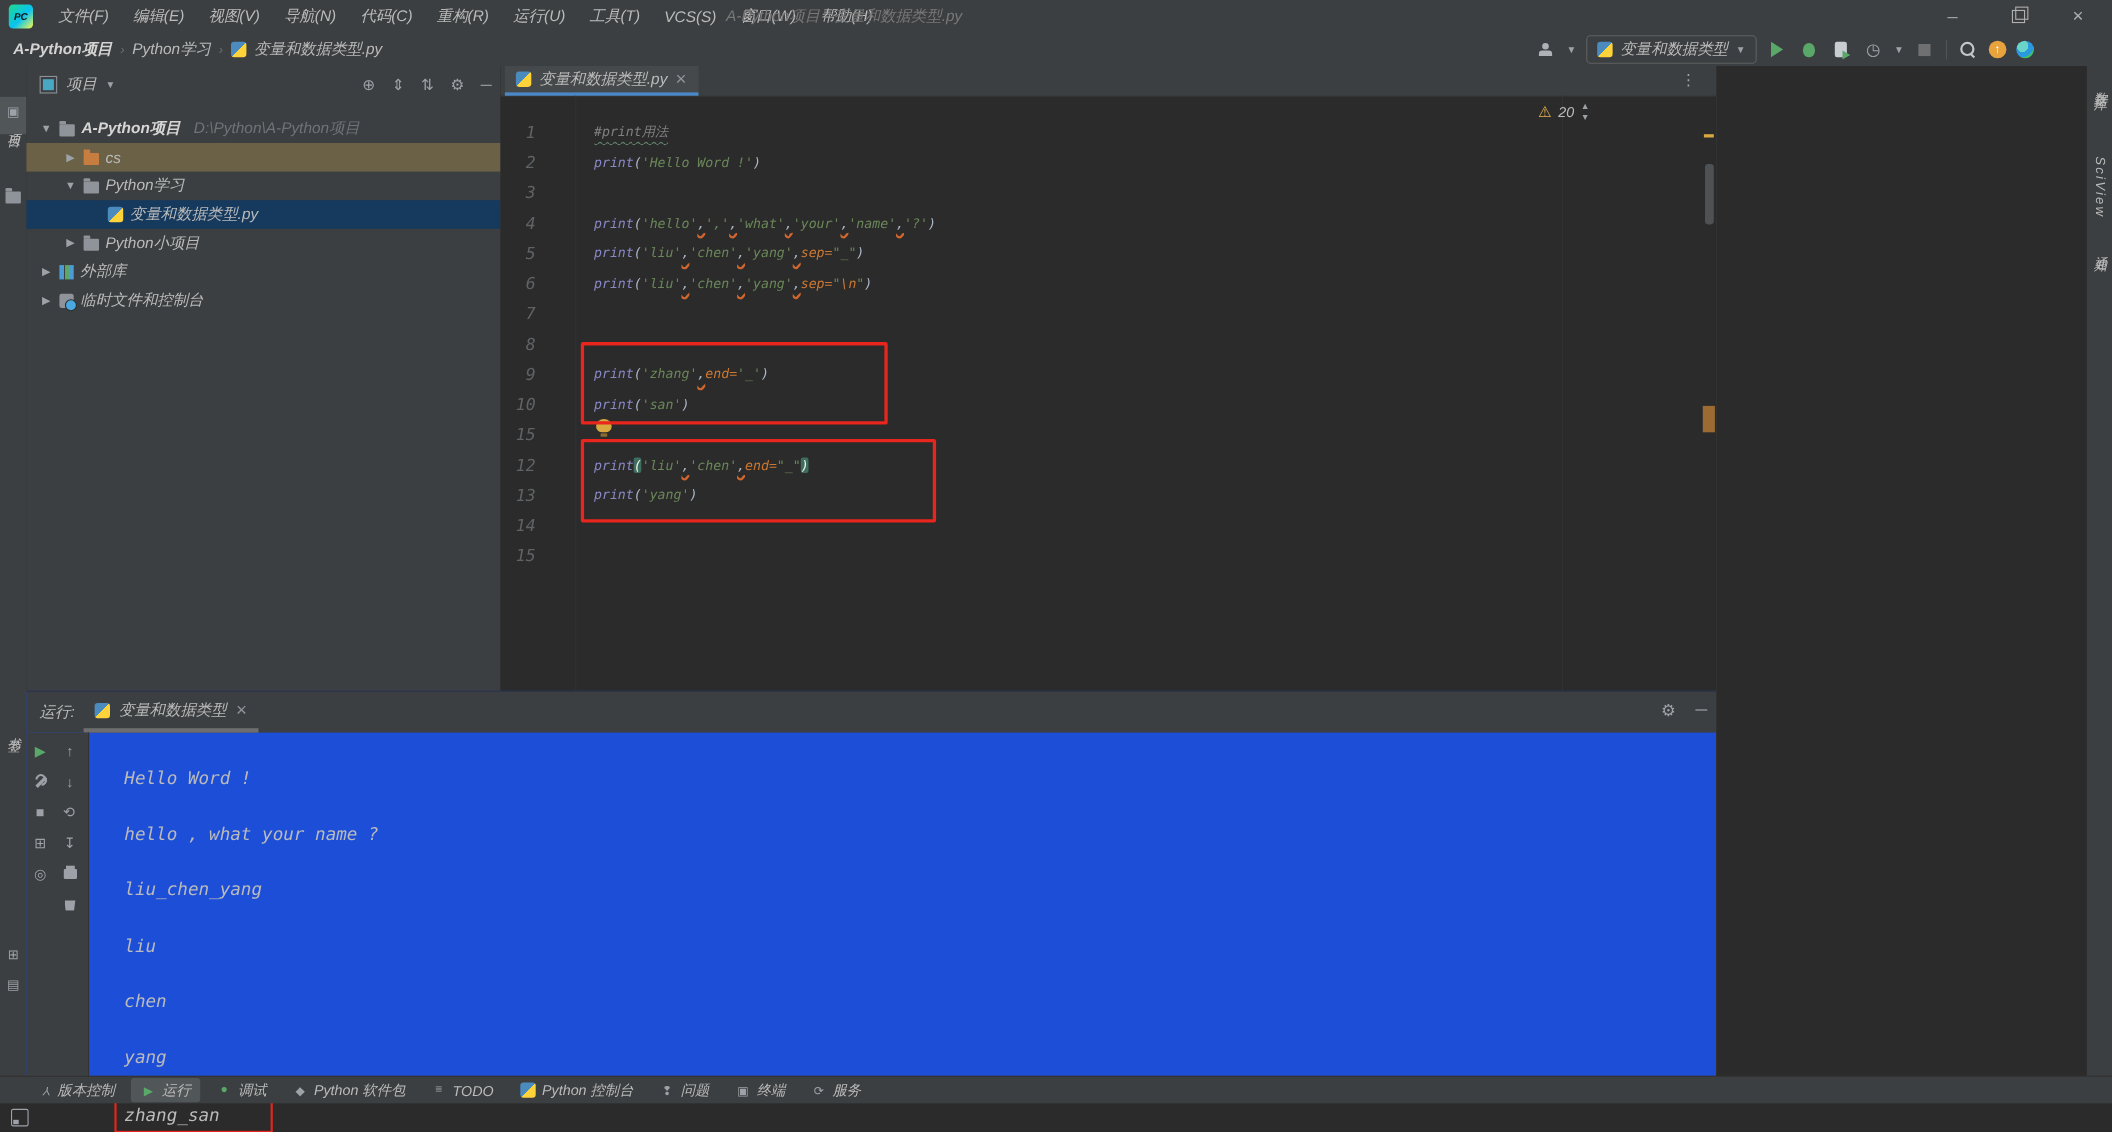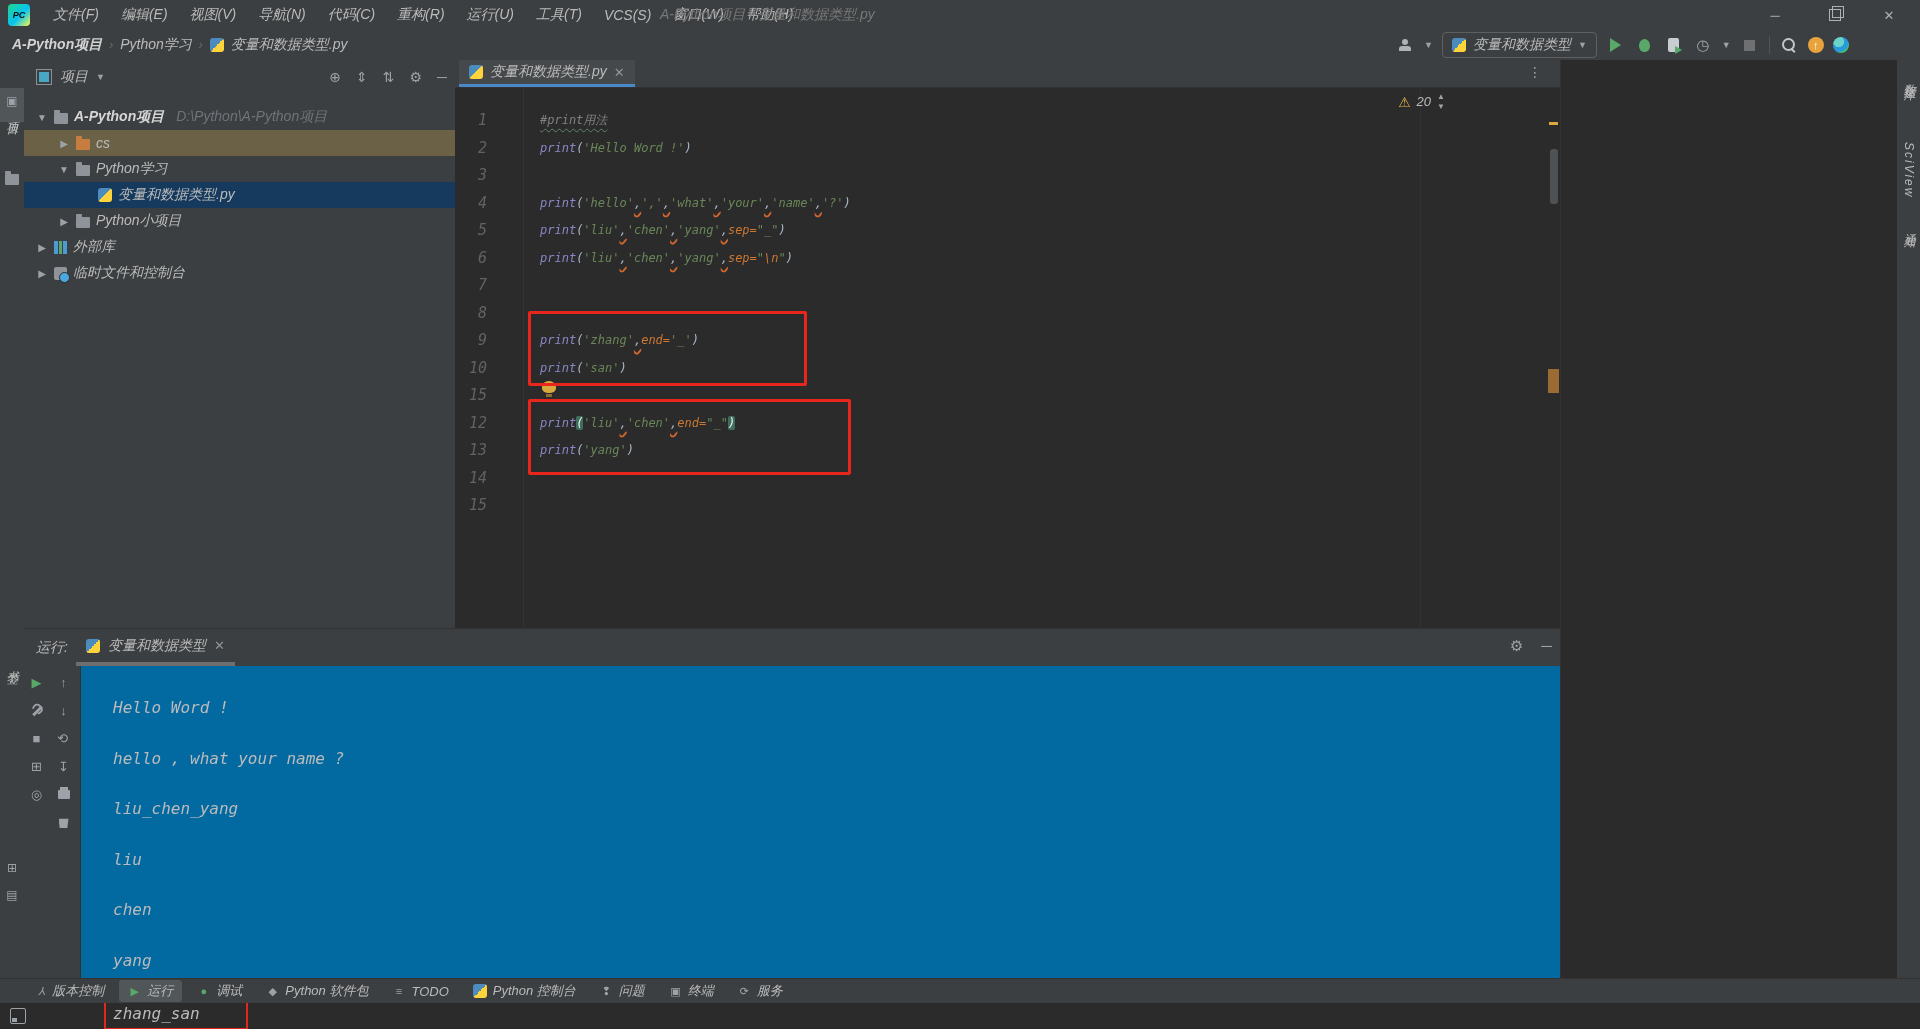--- a/index.html
+++ b/index.html
@@ -100,21 +100,21 @@
   .scroll-mark-y{position:absolute;left:1px;top:35px;width:9px;height:3px;background:#d9a93f;}
   .scroll-mark-o{position:absolute;left:0;top:282px;width:11px;height:24px;background:#9c6b33;}
   .bulb{position:absolute;left:87px;top:321px;width:14px;height:12px;background:#d9a93f;border-radius:50% 50% 40% 40%;}
   .bulb::after{content:"";position:absolute;left:4px;bottom:-4px;width:6px;height:3px;background:#8a6d2f;}
   .anno-box{position:absolute;border:3px solid #e8261d;border-radius:2px;}
   #anno1{left:73px;top:251px;width:273px;height:69px;}
   #anno2{left:73px;top:339px;width:317px;height:70px;}
   
   #right-empty{left:1560px;top:60px;width:336px;height:918px;background:#2b2b2b;border-left:1px solid #323232;}
   
-  #run-panel{left:24px;top:628px;width:1536px;height:350px;background:#0369a1;border-top:1px solid #323232;}
+  #run-panel{left:24px;top:628px;width:1536px;height:350px;background:#1d4ed8;border-top:1px solid #323232;}
   #run-header{position:absolute;left:0;top:0;width:100%;height:37px;background:#3c3f41;}
   #run-label{position:absolute;left:12px;top:10px;color:#bbbbbb;}
   #run-tab{position:absolute;left:52px;top:0;height:37px;display:flex;align-items:center;gap:8px;padding:0 10px;
      border-bottom:4px solid #6e6e6e;box-sizing:border-box;}
   #run-actions{position:absolute;right:8px;top:8px;display:flex;gap:18px;color:#9da2a8;font-size:15px;}
   #run-strip{position:absolute;left:0;top:37px;width:56px;height:313px;background:#3c3f41;border-right:1px solid #323232;}
   .strip-col{position:absolute;top:8px;display:flex;flex-direction:column;gap:11px;align-items:center;}
   .strip-col.c1{left:4px;} .strip-col.c2{left:31px;}
   .run-ic{width:17px;height:17px;display:flex;align-items:center;justify-content:center;font-size:13px;color:#9da2a8;}
   .run-ic.grn{color:#59a869;}

